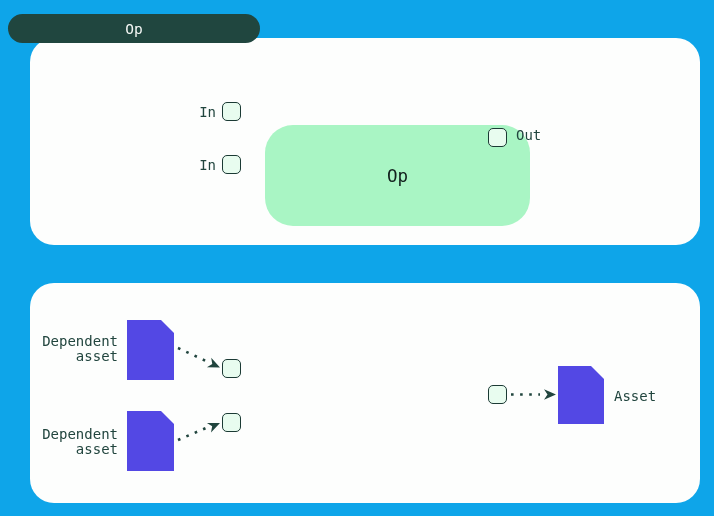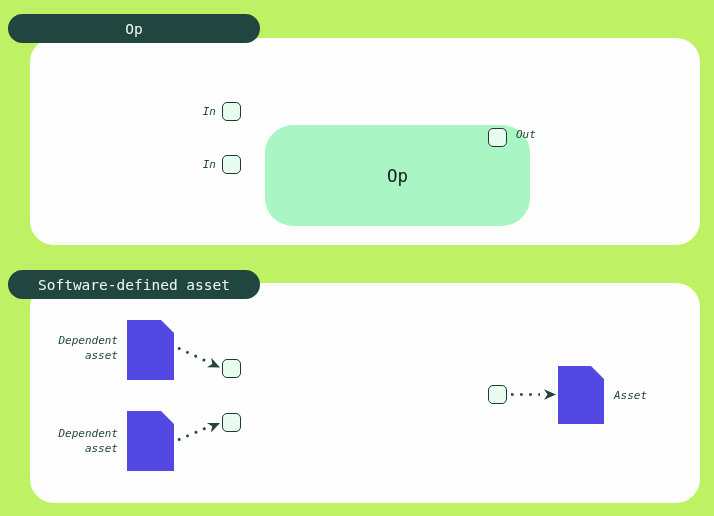--- a/index.html
+++ b/index.html
@@ -2,21 +2,21 @@
 <html><head>
 <meta charset="utf-8">
 <style>
   html, body { margin: 0; padding: 0; }
   body { background: #4D6669; }
 
   .canvas {
     position: relative;
     width: 714px;
     height: 516px;
-    background: #bef264;
+    background: #0ea5e9;
     font-family: "DejaVu Sans Mono", "Liberation Mono", monospace;
     overflow: hidden;
   }
 
   .card {
     position: absolute;
     background: #FDFEFD;
     border-radius: 24px;
   }
   #card-op  { left: 30px; top: 38px;  width: 670px; height: 207px; }
@@ -62,25 +62,24 @@
   #port-in1  { left: 222px; top: 102px; }
   #port-in2  { left: 222px; top: 155px; }
   #port-out1 { left: 488px; top: 128px; }
   #port-in3  { left: 222px; top: 359px; }
   #port-in4  { left: 222px; top: 413px; }
   #port-out2 { left: 488px; top: 385px; }
 
   .small-label {
     position: absolute;
     color: #21453E;
-    font-size: 11px;
+    font-size: 14px;
     line-height: 14.5px;
     z-index: 2;
     white-space: pre-line;
-    font-style: italic;
   }
   #label-in1  { left: 150px; top: 105px; width: 66px; text-align: right; }
   #label-in2  { left: 150px; top: 158px; width: 66px; text-align: right; }
   #label-out1 { left: 516px; top: 128px; }
   #label-dep1 { left: 38px;  top: 334px; width: 80px; text-align: right; }
   #label-dep2 { left: 38px;  top: 427px; width: 80px; text-align: right; }
   #label-asset{ left: 614px; top: 389px; }
 
   .asset-doc {
     position: absolute;
@@ -116,23 +115,20 @@
   </div>
 
   <div class="port" id="port-in1"></div>
   <div class="port" id="port-in2"></div>
   <div class="port" id="port-out1"></div>
 
   <div class="small-label" id="label-in1">In</div>
   <div class="small-label" id="label-in2">In</div>
   <div class="small-label" id="label-out1">Out</div>
 
-  <div class="tab" id="tab-sda">
-    <span>Software-defined asset</span>
-  </div>
 
   <div class="card" id="card-sda">
     
   </div>
 
   <div class="asset-doc" id="doc-dep1"></div>
   <div class="asset-doc" id="doc-dep2"></div>
   <div class="asset-doc" id="doc-asset"></div>
 
   <div class="small-label" id="label-dep1">Dependent

